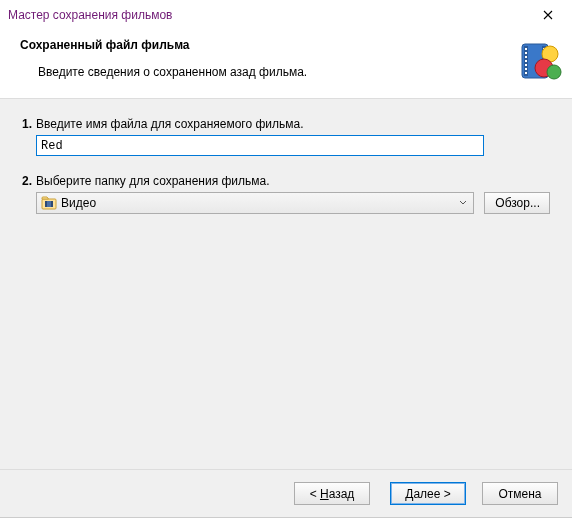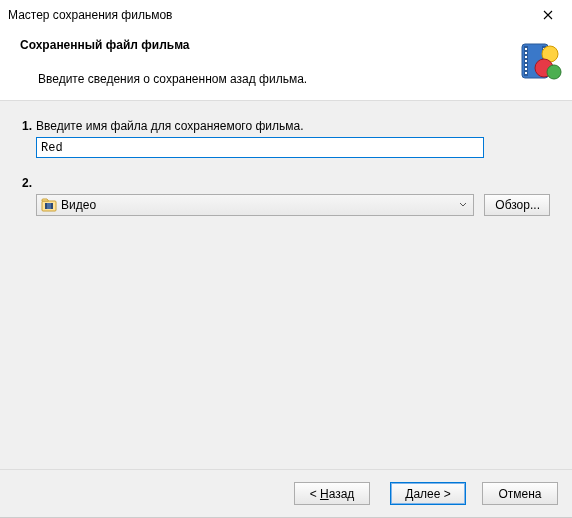--- a/index.html
+++ b/index.html
@@ -26,21 +26,21 @@
   .titlebar {
     height: 30px;
     display: flex;
     align-items: center;
     padding: 0 2px 0 8px;
     background: #fff;
   }
   .titlebar .title {
     flex: 1;
     font-size: 12px;
-    color: #000000;
+    color: #701a75;
   }
   .close-btn {
     width: 44px;
     height: 28px;
     display: flex;
     align-items: center;
     justify-content: center;
     cursor: pointer;
   }
   .close-btn svg { display: block; }
@@ -48,21 +48,21 @@
     background: #fff;
     padding: 8px 10px 14px 20px;
     display: flex;
     align-items: flex-start;
     border-bottom: 1px solid #ddd;
   }
   .header-text { flex: 1; }
   .header-text .h1 {
     font-weight: bold;
     font-size: 12px;
-    margin-bottom: 20px;
+    margin-bottom: 13px;
   }
   .header-text .h2 {
     font-size: 12px;
     padding-left: 18px;
   }
   .header-icon {
     width: 46px;
     height: 46px;
     margin-left: 8px;
   }
@@ -207,20 +207,21 @@
       <div class="label-line">
         <span class="num">1.</span>
         <span>Введите имя файла для сохраняемого фильма.</span>
       </div>
       <input type="text" class="text-input" value="Red" style="">
     </div>
 
     <div class="field-row">
       <div class="label-line">
         <span class="num">2.</span>
+        <span>Выберите папку для сохранения фильма.</span>
       </div>
       <div class="combo-row">
         <div class="combo">
           <span class="combo-icon">
             <svg width="16" height="16" viewBox="0 0 16 16">
               <rect x="1" y="4" width="14" height="10" rx="1" fill="#ffe39b" stroke="#caa13a"></rect>
               <path d="M1 4 L1 3 Q1 2 2 2 L6 2 L7.5 4 Z" fill="#ffe39b" stroke="#caa13a"></path>
               <rect x="4" y="6" width="8" height="6" fill="#4a6fa5"></rect>
               <rect x="4" y="6" width="2" height="6" fill="#2e4a73"></rect>
               <rect x="10" y="6" width="2" height="6" fill="#2e4a73"></rect>

